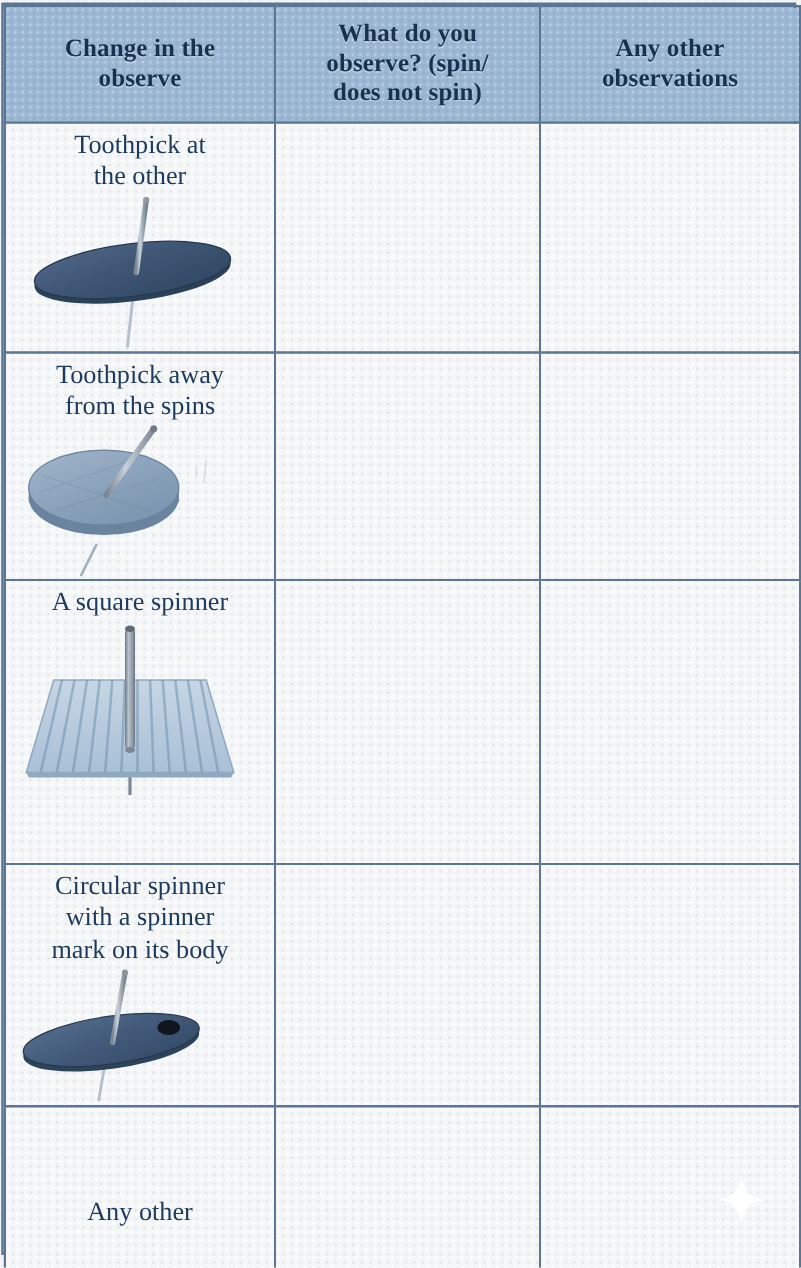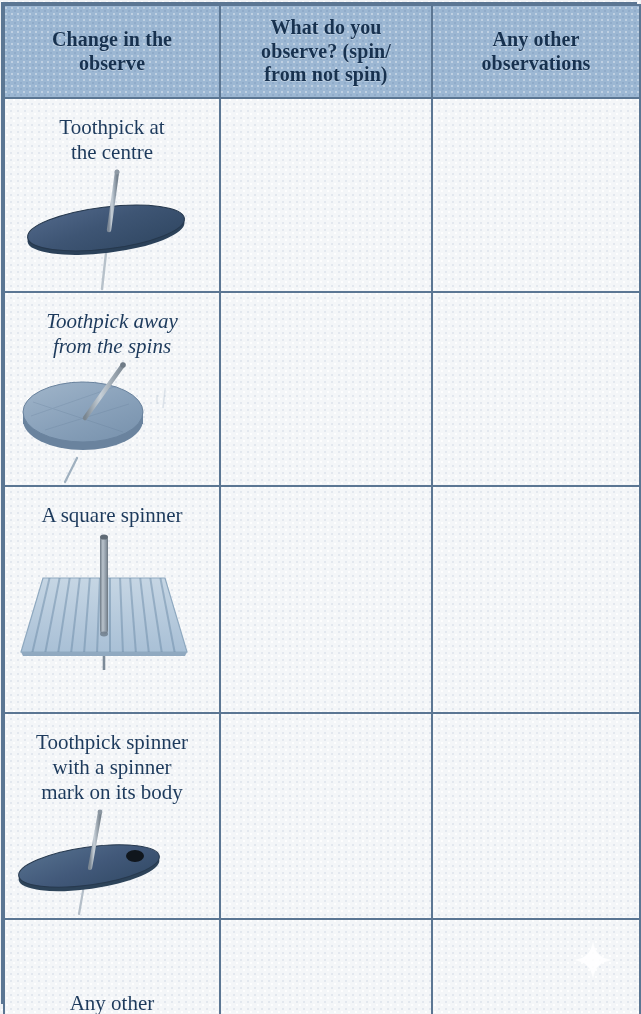--- a/index.html
+++ b/index.html
@@ -83,39 +83,39 @@
       radial-gradient(circle at 30% 20%, rgba(255,255,255,.9) 0 1.1px, transparent 1.1px),
       radial-gradient(circle at 80% 70%, rgba(219,226,234,.7) 0 1.1px, transparent 1.1px);
     background-size: 7px 7px, 7px 7px;
   }
 
   .cell-label {
     text-align: center;
     color: #1d3a5c;
     font-size: 21px;
     line-height: 1.21;
-    padding: 16px 10px 0 10px;
+    padding: 4px 10px 0 10px;
   }
 
   .cell-label.center-mid {
     display: flex;
     align-items: center;
     justify-content: center;
     height: 100%;
     padding: 0 10px;
   }
 
   .fig {
     position: relative;
     width: 100%;
   }
 
   
   .r1 td { height: 184px; }
-  .r2 td { height: 181px; font-style: italic; }
+  .r2 td { height: 181px; }
   .r3 td { height: 227px; }
   .r4 td { height: 190px; }
   .r5 td { height: 169px; }
 
   
   #sparkle {
     position: absolute;
     right: 22px;
     bottom: 22px;
     width: 40px;
@@ -143,39 +143,39 @@
           <th>
             <div class="hdr-inner">
               <span>Change in the</span><br>
               <span>observe</span>
             </div>
           </th>
           <th>
             <div class="hdr-inner">
               <span>What do you</span><br>
               <span>observe? (spin/</span><br>
-              <span>from not spin)</span>
+              <span>does not spin)</span>
             </div>
           </th>
           <th>
             <div class="hdr-inner">
               <span>Any other</span><br>
               <span>observations</span>
             </div>
           </th>
         </tr>
       </thead>
 
       <tbody>
 
         <tr class="r1">
           <td>
             <div class="cell-label">
               <span>Toothpick at</span><br>
-              <span>the centre</span>
+              <span>the other</span>
             </div>
             <div class="fig">
               <svg width="212" height="125" viewBox="0 0 212 125">
                 <defs>
                   <linearGradient id="d1top" x1="0" y1="0" x2="1" y2="1">
                     <stop offset="0" stop-color="#51688a"></stop>
                     <stop offset="0.45" stop-color="#3e5574"></stop>
                     <stop offset="1" stop-color="#2f4661"></stop>
                   </linearGradient>
                   <linearGradient id="pick1" x1="0" y1="0" x2="1" y2="0">
@@ -302,21 +302,21 @@
               </svg>
             </div>
           </td>
           <td></td>
           <td></td>
         </tr>
 
         <tr class="r4">
           <td>
             <div class="cell-label">
-              <span>Toothpick spinner</span><br>
+              <span>Circular spinner</span><br>
               <span>with a spinner</span><br>
               <span>mark on its body</span>
             </div>
             <div class="fig">
               <svg width="212" height="112" viewBox="0 0 212 112">
                 <defs>
                   <linearGradient id="d4top" x1="0" y1="0" x2="1" y2="1">
                     <stop offset="0" stop-color="#55708e"></stop>
                     <stop offset="0.5" stop-color="#42597a"></stop>
                     <stop offset="1" stop-color="#324a66"></stop>

